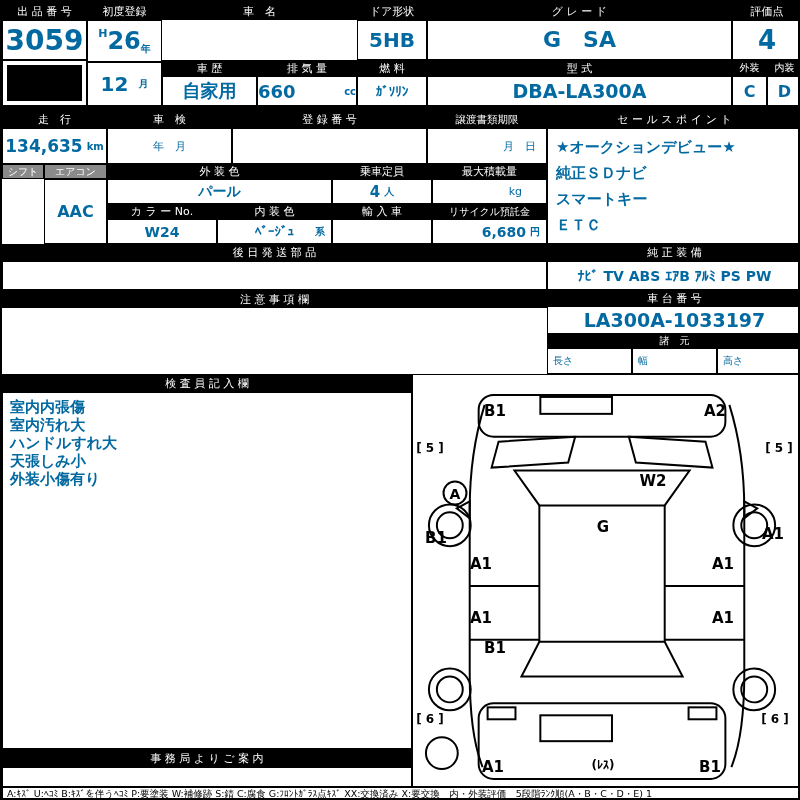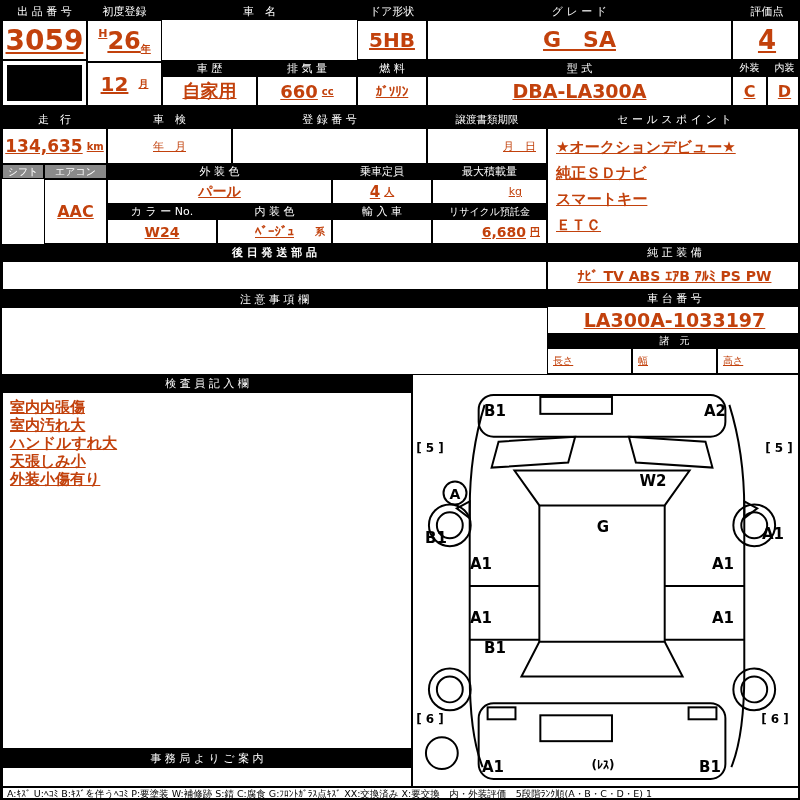--- a/index.html
+++ b/index.html
@@ -3,22 +3,22 @@
 <meta charset="utf-8">
 <style>
   * { margin:0; padding:0; box-sizing:border-box; }
   html,body { background:#fff; }
   body { font-family:"DejaVu Sans", sans-serif; color:#000; }
   .sheet { position:relative; width:800px; height:800px; background:#fff; border:2px solid #000; overflow:hidden; }
   .cell { position:absolute; border:1px solid #000; }
   .h { background:#000; color:#fff; display:flex; align-items:center; justify-content:center;
        font-size:11px; white-space:nowrap; overflow:hidden; }
   .h.gray { background:#8a8a8a; }
-  .v { background:#fff; color:#c2410c; display:flex; align-items:center; justify-content:center;
-       font-weight:bold; white-space:nowrap; overflow:hidden;text-decoration:underline; }
+  .v { background:#fff; color:#0369a1; display:flex; align-items:center; justify-content:center;
+       font-weight:bold; white-space:nowrap; overflow:hidden; }
   .v.plain { font-weight:normal; }
   .v.left { justify-content:flex-start; }
   .v.right { justify-content:flex-end; }
   .block { display:block; text-align:left; white-space:pre-line; }
   .unit { font-size:10px; font-weight:bold; margin-left:4px; }
   .bar { position:absolute; background:#000; }
   .blackfill { position:absolute; left:4px; top:4px; right:4px; bottom:4px; background:#000; }
   .diagram { position:absolute; left:410px; top:372px; width:390px; height:413px;
              border:1px solid #000; background:#fff; }
   .diagram svg { position:absolute; left:0; top:0; }
@@ -49,21 +49,21 @@
   </div>
   <div class="cell v" style="left:85px;top:60px;width:75px;height:44px;">
     <span style="font-size:20px;">12</span>
     <span style="font-size:10px;margin-left:10px;">月</span>
   </div>
 
   <div class="cell h" style="left:160px;top:0;width:195px;height:18px;">車　名</div>
   <div class="cell h" style="left:160px;top:58px;width:95px;height:16px;">車 歴</div>
   <div class="cell v" style="left:160px;top:74px;width:95px;height:30px;font-size:18px;">自家用</div>
   <div class="cell h" style="left:255px;top:58px;width:100px;height:16px;">排 気 量</div>
-  <div class="cell v" style="left:255px;top:74px;width:100px;height:30px;font-size:18px;">
+  <div class="cell v" style="left:255px;top:74px;width:100px;height:30px;font-size:18px;justify-content:space-between;">
     <span>660</span>
     <span class="unit">cc</span>
   </div>
 
   <div class="cell h" style="left:355px;top:0;width:70px;height:18px;">ドア形状</div>
   <div class="cell v" style="left:355px;top:18px;width:70px;height:40px;font-size:20px;">5HB</div>
   <div class="cell h" style="left:355px;top:58px;width:70px;height:16px;">燃 料</div>
   <div class="cell v" style="left:355px;top:74px;width:70px;height:30px;font-size:13px;">ｶﾞｿﾘﾝ</div>
 
   <div class="cell h" style="left:425px;top:0;width:305px;height:18px;">グ レ ー ド</div>
@@ -119,21 +119,21 @@
     <span style="position:absolute;right:6px;font-size:10px;">系</span>
   </div>
   <div class="cell h" style="left:330px;top:202px;width:100px;height:15px;">輸 入 車</div>
   <div class="cell v" style="left:330px;top:217px;width:100px;height:25px;"></div>
   <div class="cell h" style="left:430px;top:202px;width:115px;height:15px;font-size:10px;">リサイクル預託金</div>
   <div class="cell v right" style="left:430px;top:217px;width:115px;height:25px;font-size:14px;padding-right:6px;padding-left:29px;">
     <span>6,680</span>
     <span class="unit">円</span>
   </div>
 
-  <div class="cell h" style="left:0;top:242px;width:545px;height:17px;font-weight:bold;">後 日 発 送 部 品</div>
+  <div class="cell h" style="left:0;top:242px;width:545px;height:17px;">後 日 発 送 部 品</div>
   <div class="cell v" style="left:0;top:259px;width:545px;height:29px;"></div>
   <div class="cell h" style="left:545px;top:242px;width:255px;height:17px;">純 正 装 備</div>
   <div class="cell v" style="left:545px;top:259px;width:255px;height:29px;font-size:14px;">ﾅﾋﾞ TV ABS ｴｱB ｱﾙﾐ PS PW</div>
 
   <div class="cell h" style="left:0;top:288px;width:545px;height:18px;">注 意 事 項 欄</div>
   <div class="cell h" style="left:545px;top:288px;width:255px;height:16px;">車 台 番 号</div>
   <div class="cell v" style="left:545px;top:304px;width:255px;height:28px;font-size:19px;">LA300A-1033197</div>
   <div class="cell h" style="left:545px;top:332px;width:255px;height:14px;font-size:10px;">諸　元</div>
   <div class="cell v plain left" style="left:545px;top:346px;width:85px;height:26px;font-size:10px;padding-left:5px;">長さ</div>
   <div class="cell v plain left" style="left:630px;top:346px;width:85px;height:26px;font-size:10px;padding-left:5px;">幅</div>

